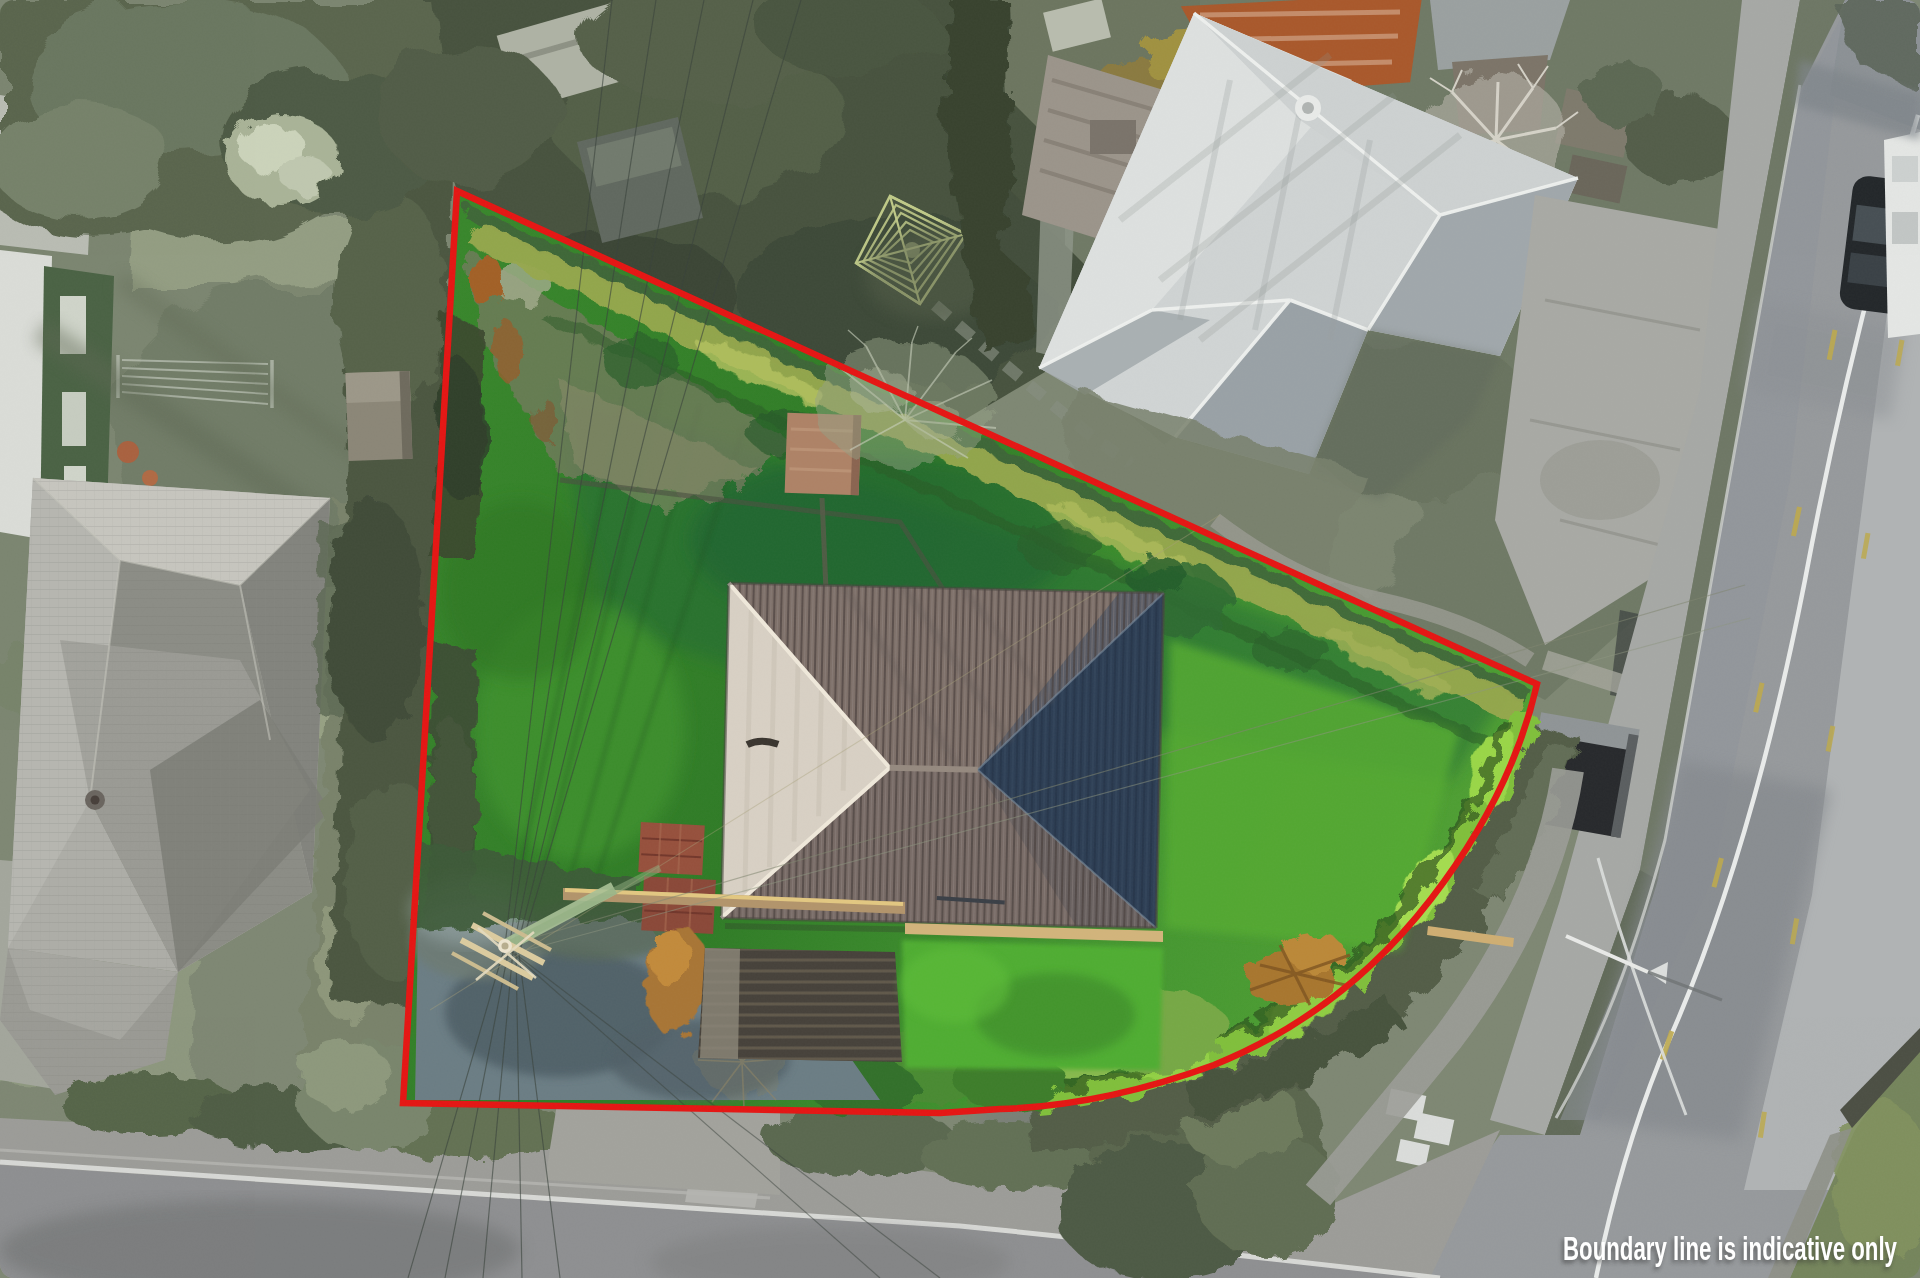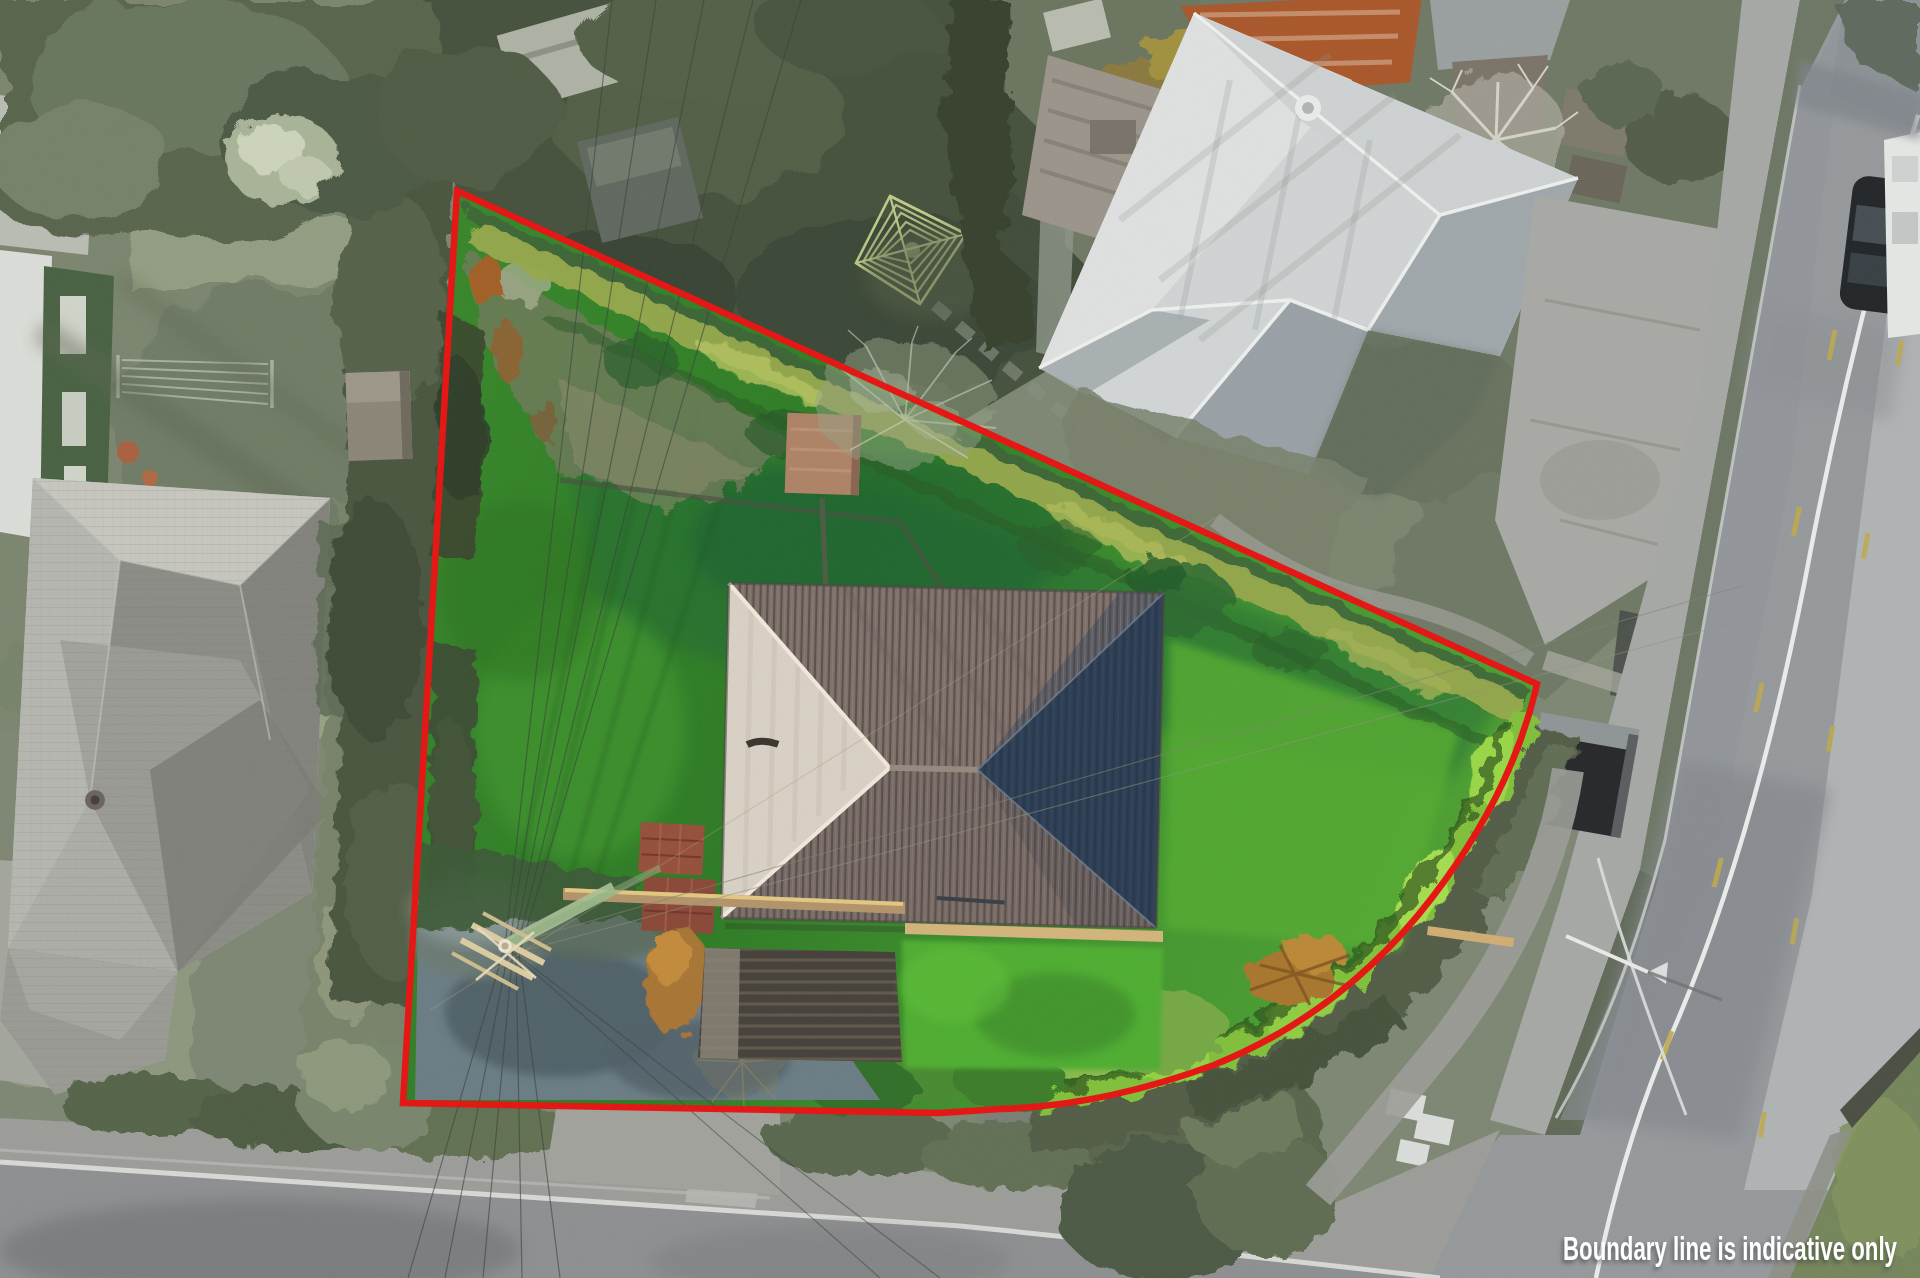--- a/index.html
+++ b/index.html
@@ -1,16 +1,16 @@
 <!DOCTYPE html>
 <html><head>
 <meta charset="utf-8">
 <style>
   html,body{margin:0;padding:0;background:#7f8875;}
-  #stage{position:relative;width:1920px;height:1278px;overflow:hidden;font-family:"Liberation Sans",sans-serif;}
+  #stage{position:relative;width:1920px;height:1278px;overflow:hidden;font-family:"Liberation Sans",sans-serif;border-radius:14px;}
   svg{display:block;}
 </style>
 </head>
 <body>
 <div id="stage">
 <svg width="1920" height="1278" viewBox="0 0 1920 1278" xmlns="http://www.w3.org/2000/svg">
 <defs>
   <filter id="rough" x="-25%" y="-25%" width="150%" height="150%">
     <feTurbulence type="fractalNoise" baseFrequency="0.04" numOctaves="3" seed="7" result="n"></feTurbulence>
     <feDisplacementMap in="SourceGraphic" in2="n" scale="24"></feDisplacementMap>

